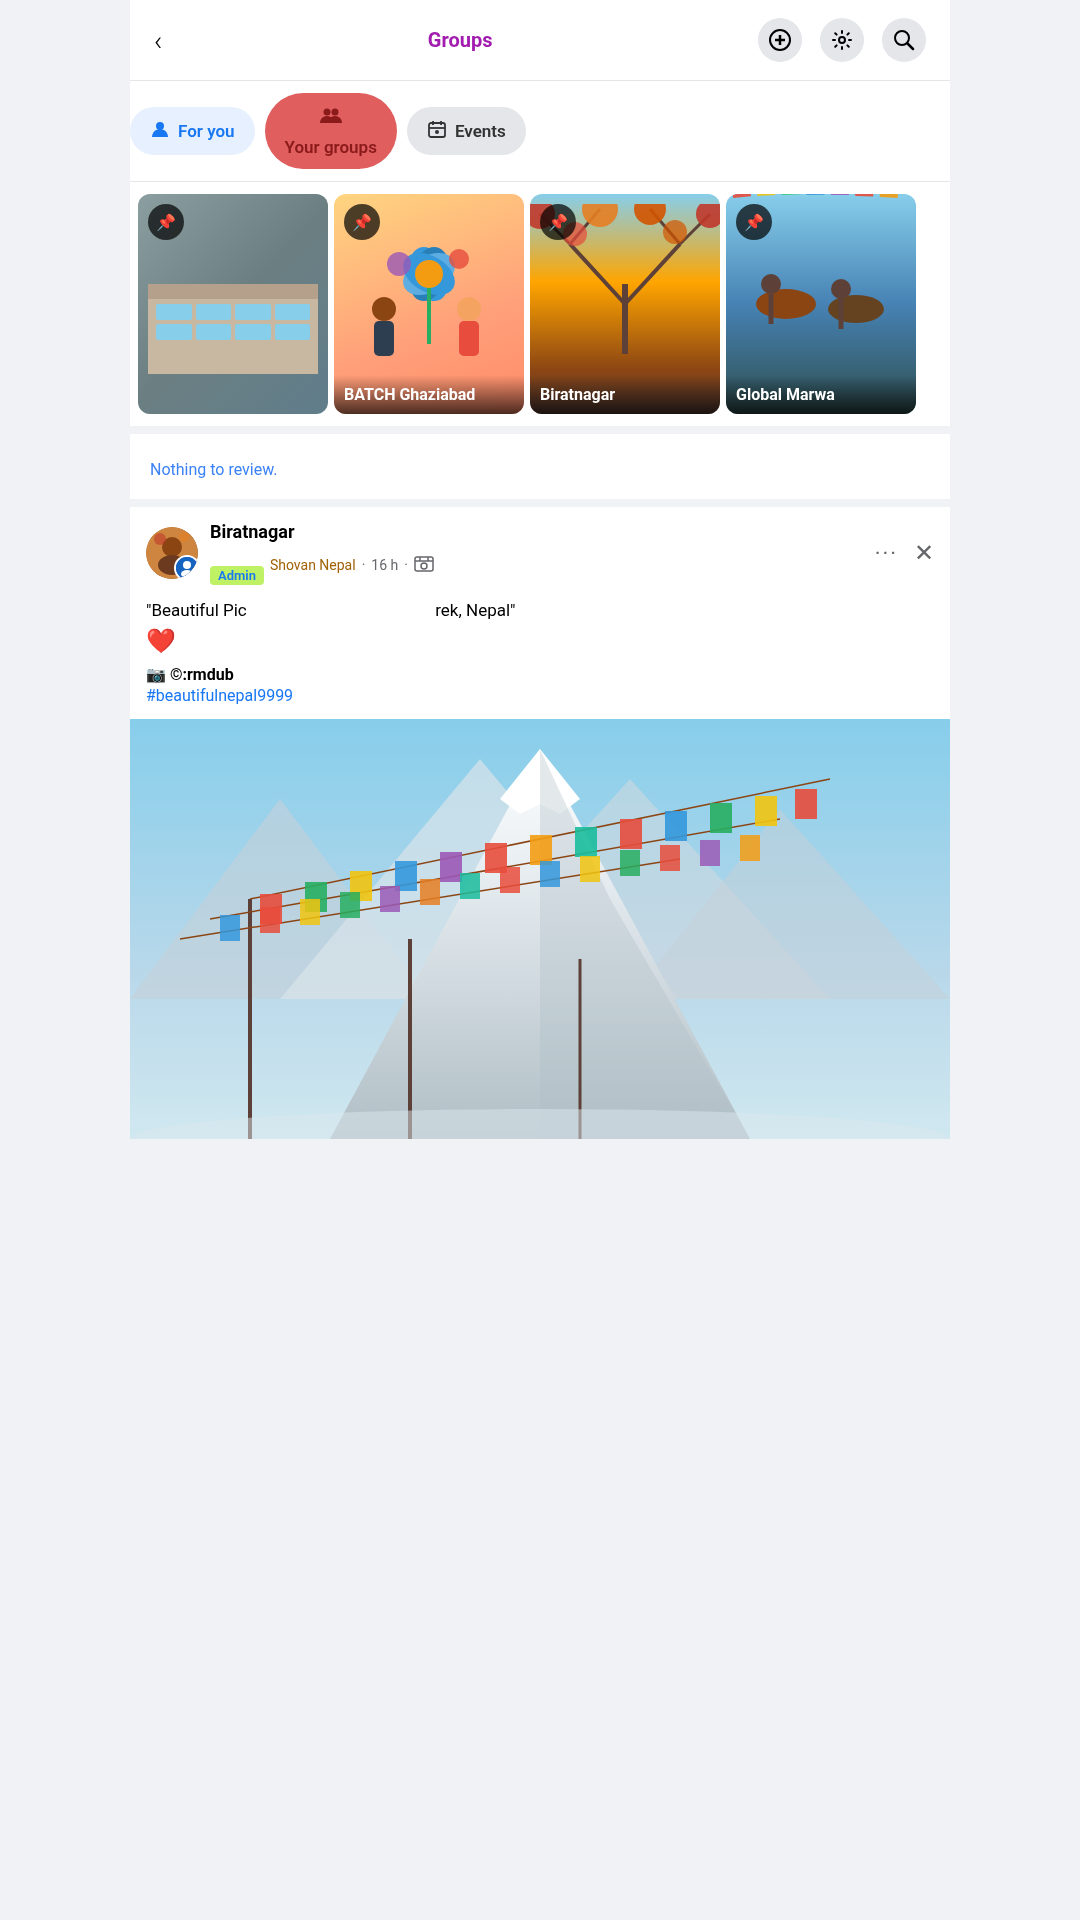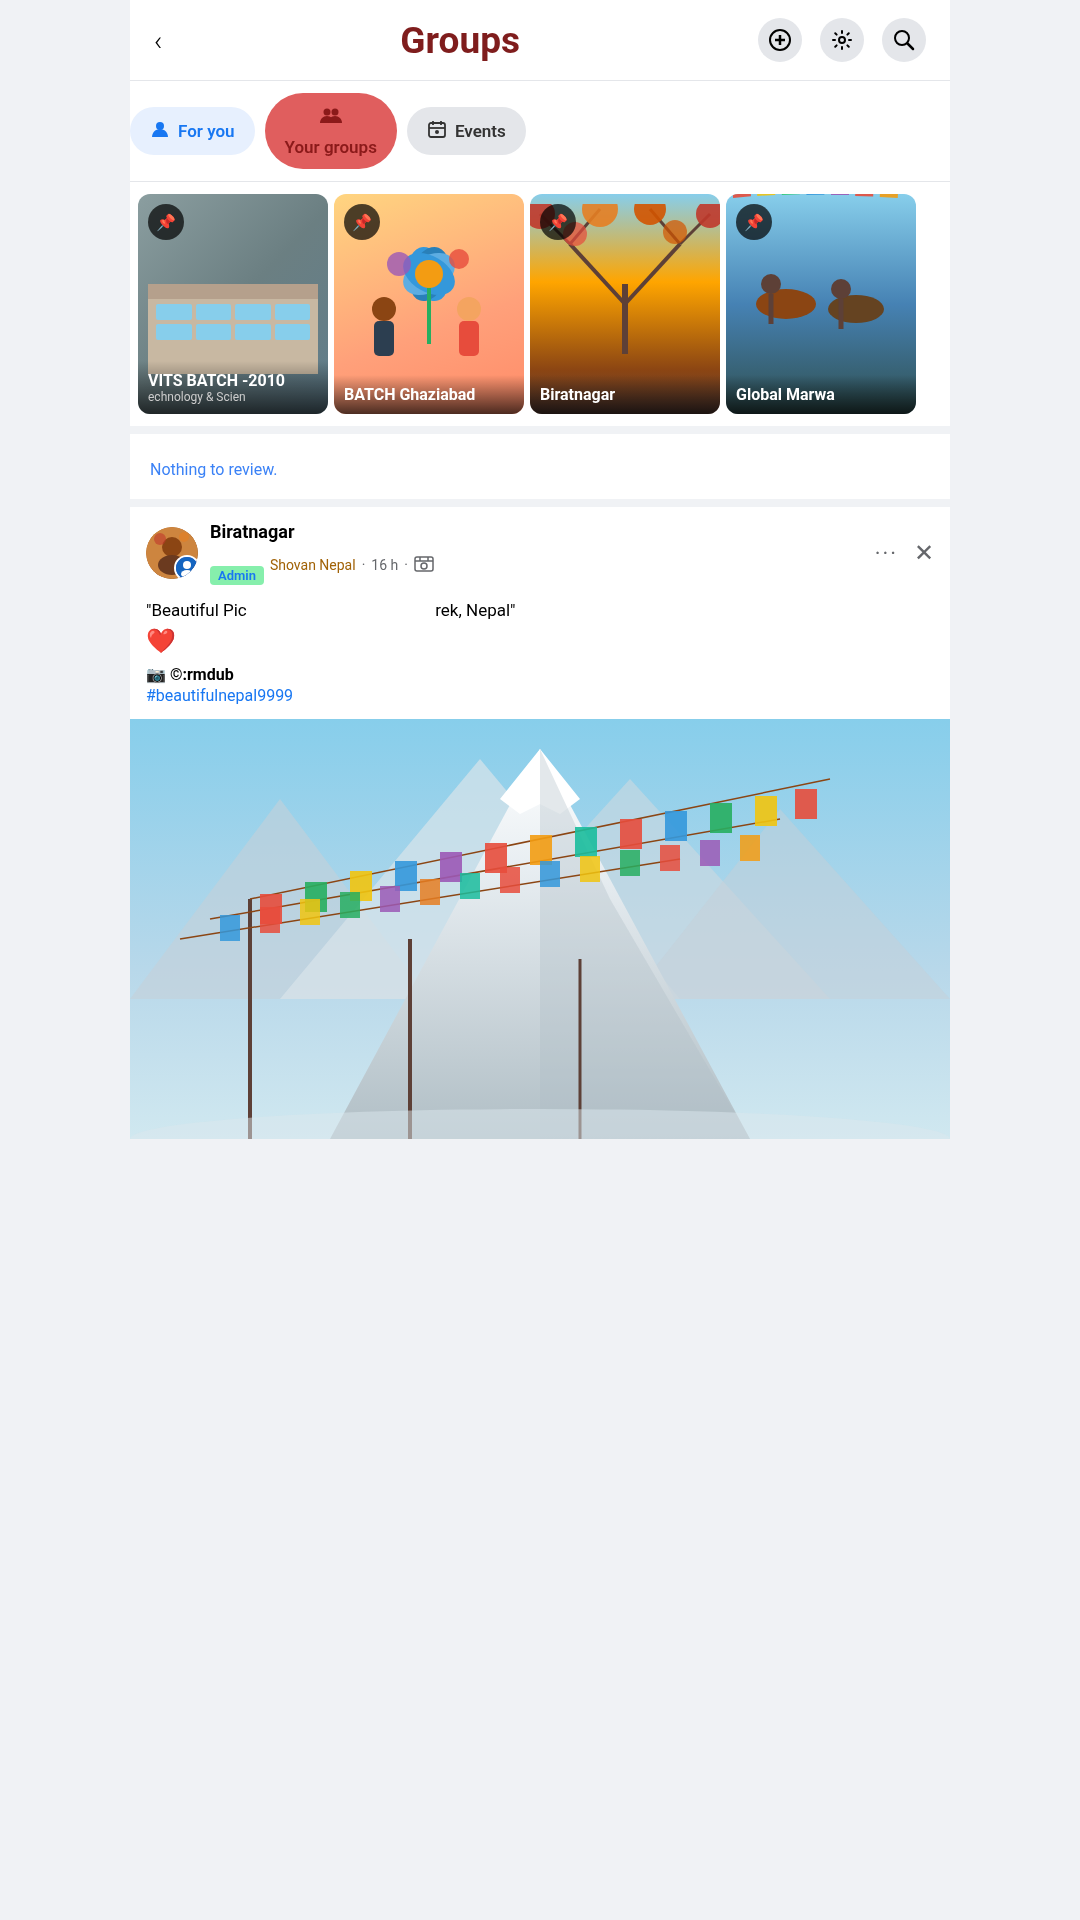--- a/index.html
+++ b/index.html
@@ -16,23 +16,23 @@
     
     .header {
       display: flex;
       align-items: center;
       justify-content: space-between;
       background: #fff;
       padding: 18px 24px;
       border-bottom: 1px solid #e4e6ea;
     }
     .header-title {
-      font-size: 37px;
+      font-size: 20px;
       font-weight: 700;
-      color: #7f1d1d;
+      color: #a21caf;
     }
     .header-icons {
       display: flex;
       gap: 18px;
       align-items: center;
     }
     .header-icon {
       width: 44px;
       height: 44px;
       background: #e4e6ea;
@@ -217,21 +217,21 @@
       color: #000;
     }
     .post-author-line {
       display: flex;
       align-items: center;
       gap: 6px;
       margin-top: 3px;
       flex-wrap: wrap;
     }
     .admin-badge {
-      background: #86efac;
+      background: #bef264;
       color: #1877f2;
       font-size: 13px;
       font-weight: 600;
       padding: 2px 8px;
       border-radius: 4px;
       margin-top: 21px;
     }
     .post-author {
       font-size: 14px;
       color: #a16207;
@@ -379,24 +379,20 @@
             <div style="background:#87CEEB;height:16px;border-radius:2px;"></div>
             <div style="background:#87CEEB;height:16px;border-radius:2px;"></div>
             <div style="background:#87CEEB;height:16px;border-radius:2px;"></div>
             <div style="background:#87CEEB;height:16px;border-radius:2px;"></div>
             <div style="background:#87CEEB;height:16px;border-radius:2px;"></div>
           </div>
         </div>
       </div>
     </div>
     <div class="pin-icon">📌</div>
-    <div class="group-card-overlay">
-      <div class="group-card-name">VITS BATCH -2010</div>
-      <div style="color:#ccc;font-size:12px;">echnology &amp; Scien</div>
-    </div>
   </div>
 
   <div class="group-card" style="background: linear-gradient(160deg, #FFD580 0%, #FFA07A 60%, #FF8C69 100%);">
     <div style="width:100%;height:100%;position:relative;display:flex;align-items:center;justify-content:center;">
 
       <svg width="160" height="160" viewBox="0 0 160 160" style="position:absolute;top:20px;">
 
         <ellipse cx="80" cy="60" rx="18" ry="28" fill="#3498db" transform="rotate(-20 80 60)"></ellipse>
         <ellipse cx="80" cy="60" rx="18" ry="28" fill="#2980b9" transform="rotate(20 80 60)"></ellipse>
         <ellipse cx="80" cy="60" rx="18" ry="28" fill="#5dade2" transform="rotate(60 80 60)"></ellipse>

